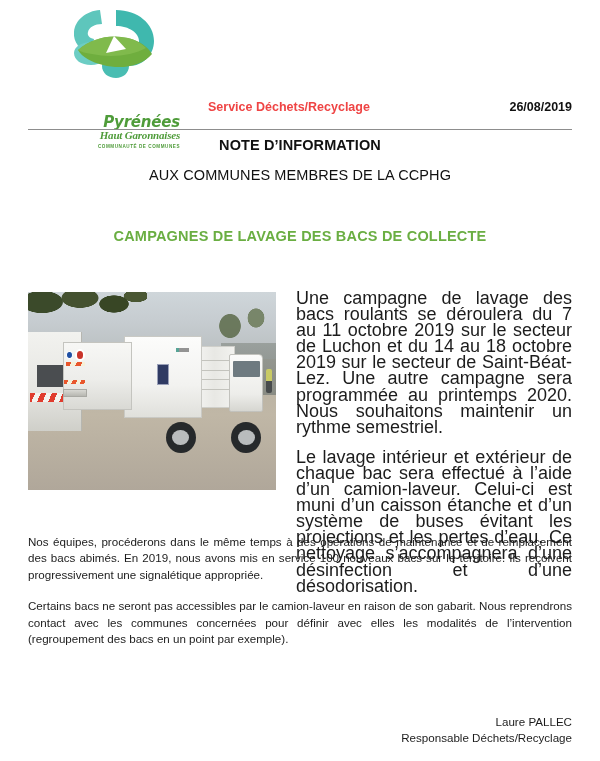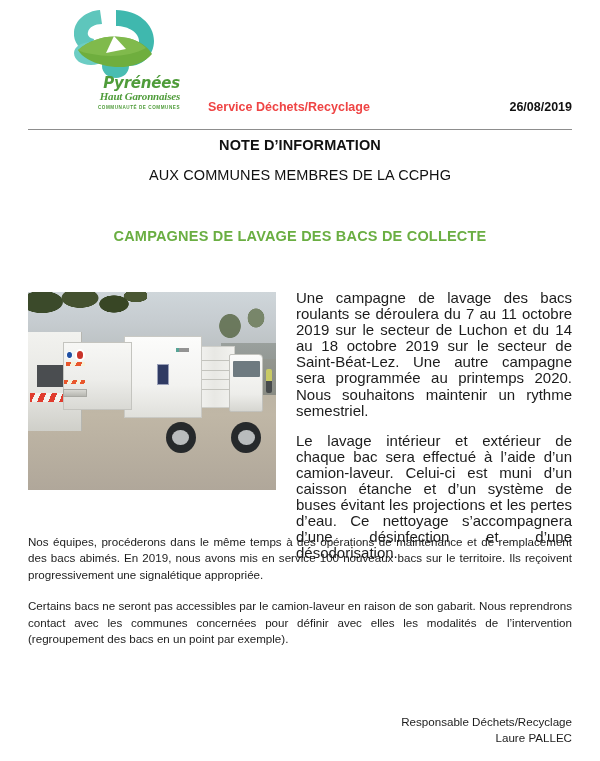--- a/index.html
+++ b/index.html
@@ -47,21 +47,21 @@
   }
   .logo-line1, .logo-line2 {
     font-family: "DejaVu Sans", sans-serif;
     font-style: italic;
     font-weight: bold;
     color: #4f9c3a;
     letter-spacing: -0.2px;
     line-height: 1.02;
     white-space: nowrap;
   }
-  .logo-line1 { font-size: 15px; }
+  .logo-line1 { font-size: 15px; margin-top: 39px; }
   .logo-line2 { font-size: 11px; font-family: Liberation Serif, serif; }
   .logo-sub {
     font-family: "Liberation Sans", sans-serif;
     font-size: 4.6px;
     letter-spacing: 0.55px;
     color: #4f9c3a;
     font-weight: bold;
     margin-top: 2px;
     white-space: nowrap;
   }
@@ -308,21 +308,21 @@
 
   
   .col-right {
     position: absolute;
     left: 296px;
     top: 290px;
     width: 276px;
   }
   .col-right p {
     margin: 0 0 14px 0;
-    font-size: 15px;
+    font-size: 18px;
     line-height: 16.1px;
     text-align: justify;
     color: #1c1c1c;
     hyphens: none;
   }
 
   
   .col-full {
     position: absolute;
     left: 28px;
@@ -430,17 +430,17 @@
     <p>Une campagne de lavage des bacs roulants se déroulera du 7 au 11 octobre 2019 sur le secteur de Luchon et du 14 au 18 octobre 2019 sur le secteur de Saint-Béat-Lez. Une autre campagne sera programmée au printemps 2020. Nous souhaitons maintenir un rythme semestriel.</p>
     <p>Le lavage intérieur et extérieur de chaque bac sera effectué à l’aide d’un camion-laveur. Celui-ci est muni d’un caisson étanche et d’un système de buses évitant les projections et les pertes d’eau. Ce nettoyage s’accompagnera d’une désinfection et d’une désodorisation.</p>
   </div>
 
   <div class="col-full">
     <p>Nos équipes, procéderons dans le même temps à des opérations de maintenance et de remplacement des bacs abimés. En 2019, nous avons mis en service 100 nouveaux bacs sur le territoire. Ils reçoivent progressivement une signalétique appropriée.</p>
     <p>Certains bacs ne seront pas accessibles par le camion-laveur en raison de son gabarit. Nous reprendrons contact avec les communes concernées pour définir avec elles les modalités de l’intervention (regroupement des bacs en un point par exemple).</p>
   </div>
 
   <div class="signature">
+    <div>Laure PALLEC</div>
     <div>Responsable Déchets/Recyclage</div>
-    <div>Laure PALLEC</div>
   </div>
 
 </div>
 
 </body></html>

